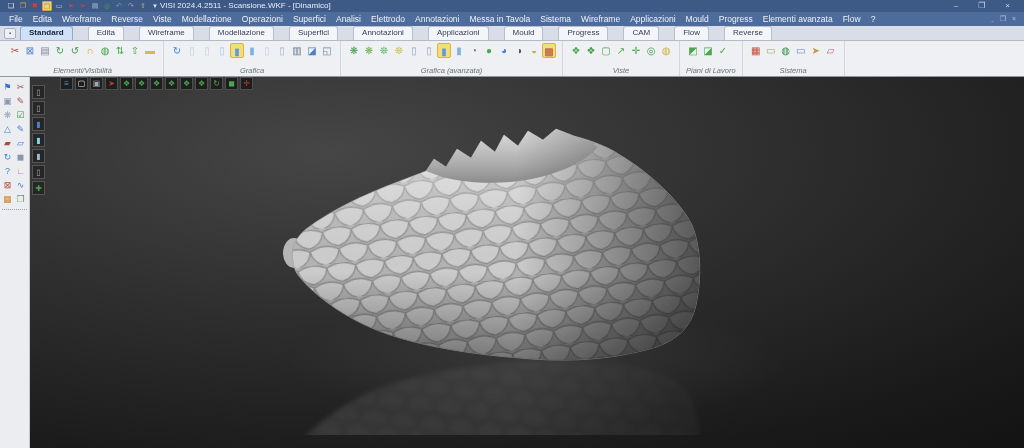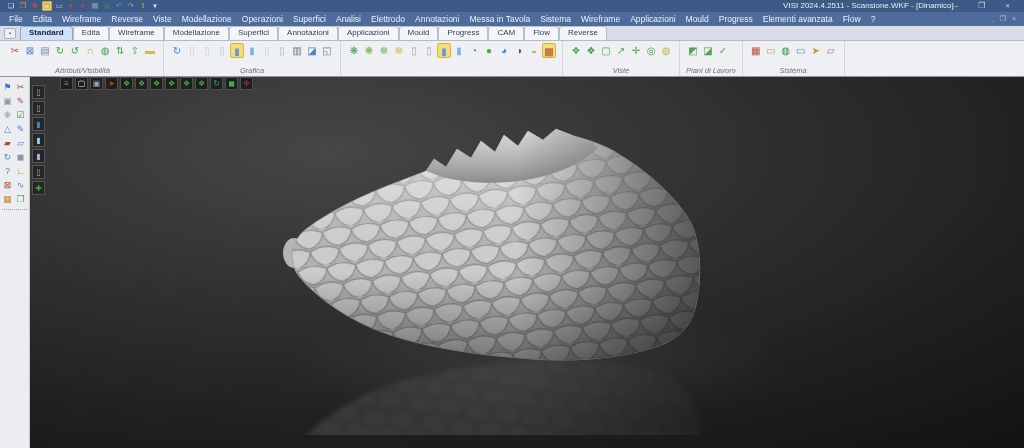--- a/index.html
+++ b/index.html
@@ -5,34 +5,34 @@
   *{margin:0;padding:0;box-sizing:border-box}
   html,body{width:1024px;height:448px;overflow:hidden}
   body{font-family:"Liberation Sans",sans-serif;background:#141414}
   .app{display:flex;flex-direction:column;width:1024px;height:448px}
 
   
   .titlebar{height:12px;background:#3d5a87;display:flex;align-items:center;padding:0 6px;flex:0 0 auto}
   .qat{display:flex;gap:2px;align-items:center}
   .qat span{width:10px;height:10px;font-size:7px;line-height:10px;text-align:center;display:inline-block;border-radius:1px}
   .qat span.hl{border:1px solid #caa23c}
-  .title{flex:1;text-align:right;font-size:8px;color:#e8edf6;white-space:nowrap;overflow:hidden;line-height:12px}
+  .title{flex:1;text-align:left;font-size:8px;color:#e8edf6;white-space:nowrap;overflow:hidden;line-height:12px}
   .wincontrols{display:flex;gap:20px;font-size:8px;color:#cfd9e8;padding-right:8px}
   .wincontrols span{line-height:12px}
 
   
   .menubar{height:14px;background:#4d6b9b;display:flex;align-items:center;justify-content:space-between;padding:0 4px;flex:0 0 auto}
   .menus{display:flex}
   .menus span{font-size:8.5px;color:#eef2f8;padding:16px 5px;line-height:14px;white-space:nowrap}
   .mdi{display:flex;gap:6px;font-size:7px;color:#b9c4d6;padding-right:4px}
 
   
   .tabrow{height:15px;background:#d8dde7;display:flex;align-items:flex-end;padding-left:4px;border-bottom:1px solid #b4bac6;flex:0 0 auto}
   .overflow-btn{width:12px;height:11px;background:#eceff4;border:1px solid #aab2c0;font-size:6px;line-height:9px;text-align:center;color:#556;margin:0 4px 1px 0;border-radius:2px}
-  .tabs{display:flex;gap:0}
+  .tabs{display:flex;gap:15px}
   .tabs span{font-size:8px;color:#333f55;background:#f3f5f9;border:1px solid #b8bfcc;border-bottom:none;border-radius:3px 3px 0 0;padding:1px 8px 2px;line-height:10px;white-space:nowrap}
   .tabs span.selected{background:#cfe0f7;border-color:#8fa9ce;font-weight:bold;color:#12233f}
 
   
   .ribbon{height:36px;background:#eef0f4;border-bottom:1px solid #8e959f;display:flex;align-items:stretch;padding-left:2px;flex:0 0 auto}
   .rgroup{display:flex;flex-direction:column;justify-content:space-between;padding:2px 6px 1px;border-right:1px solid #d2d6dd}
   .gicons{display:flex;gap:1px;align-items:center}
   .ric{width:14px;height:15px;font-size:10px;line-height:15px;text-align:center;border-radius:2px;display:inline-block}
   .ric.hl{border:1px solid #d9b43a}
   .glabel{font-size:7.5px;font-style:italic;color:#6d7278;text-align:center;line-height:9px;white-space:nowrap}
@@ -140,21 +140,21 @@
           <span class="ric" style="color: rgb(74, 126, 210);">⊠</span>
           <span class="ric" style="color: rgb(125, 138, 160);">▤</span>
           <span class="ric" style="color: rgb(63, 155, 69);">↻</span>
           <span class="ric" style="color: rgb(63, 155, 69);">↺</span>
           <span class="ric" style="color: rgb(210, 162, 60);">∩</span>
           <span class="ric" style="color: rgb(63, 155, 69);">◍</span>
           <span class="ric" style="color: rgb(73, 168, 77);">⇅</span>
           <span class="ric" style="color: rgb(73, 168, 77);">⇧</span>
           <span class="ric" style="color: rgb(216, 184, 78);">▬</span>
         </div>
-        <div class="glabel">Attributi/Visibilità</div>
+        <div class="glabel">Elementi/Visibilità</div>
       </div>
       <div class="rgroup">
         <div class="gicons">
           <span class="ric" style="color: rgb(63, 135, 212);">↻</span>
           <span class="ric" style="color: rgb(199, 207, 220);">▯</span>
           <span class="ric" style="color: rgb(199, 207, 220);">▯</span>
           <span class="ric" style="color: rgb(169, 198, 230);">▯</span>
           <span class="hl ric" style="color: rgb(94, 155, 216); background-color: rgb(243, 221, 125);">▮</span>
           <span class="ric" style="color: rgb(127, 179, 228);">▮</span>
           <span class="ric" style="color: rgb(188, 210, 234);">▯</span>
@@ -175,20 +175,21 @@
           <span class="ric" style="color: rgb(154, 167, 184);">▯</span>
           <span class="hl ric" style="color: rgb(94, 155, 216); background-color: rgb(243, 221, 125);">▮</span>
           <span class="ric" style="color: rgb(127, 179, 228);">▮</span>
           <span class="ric" style="color: rgb(74, 126, 210);">◔</span>
           <span class="ric" style="color: rgb(73, 168, 77);">●</span>
           <span class="ric" style="color: rgb(63, 135, 212);">◕</span>
           <span class="ric" style="color: rgb(80, 86, 94);">◑</span>
           <span class="ric" style="color: rgb(201, 178, 60);">◒</span>
           <span class="hl ric" style="color: rgb(178, 73, 59); background-color: rgb(243, 221, 125);">▩</span>
         </div>
+        <div class="glabel">Grafica (avanzata)</div>
       </div>
       <div class="rgroup">
         <div class="gicons">
           <span class="ric" style="color: rgb(73, 168, 77);">❖</span>
           <span class="ric" style="color: rgb(63, 155, 69);">❖</span>
           <span class="ric" style="color: rgb(73, 168, 77);">▢</span>
           <span class="ric" style="color: rgb(73, 168, 77);">↗</span>
           <span class="ric" style="color: rgb(73, 168, 77);">✛</span>
           <span class="ric" style="color: rgb(63, 155, 69);">◎</span>
           <span class="ric" style="color: rgb(201, 178, 60);">◍</span>

